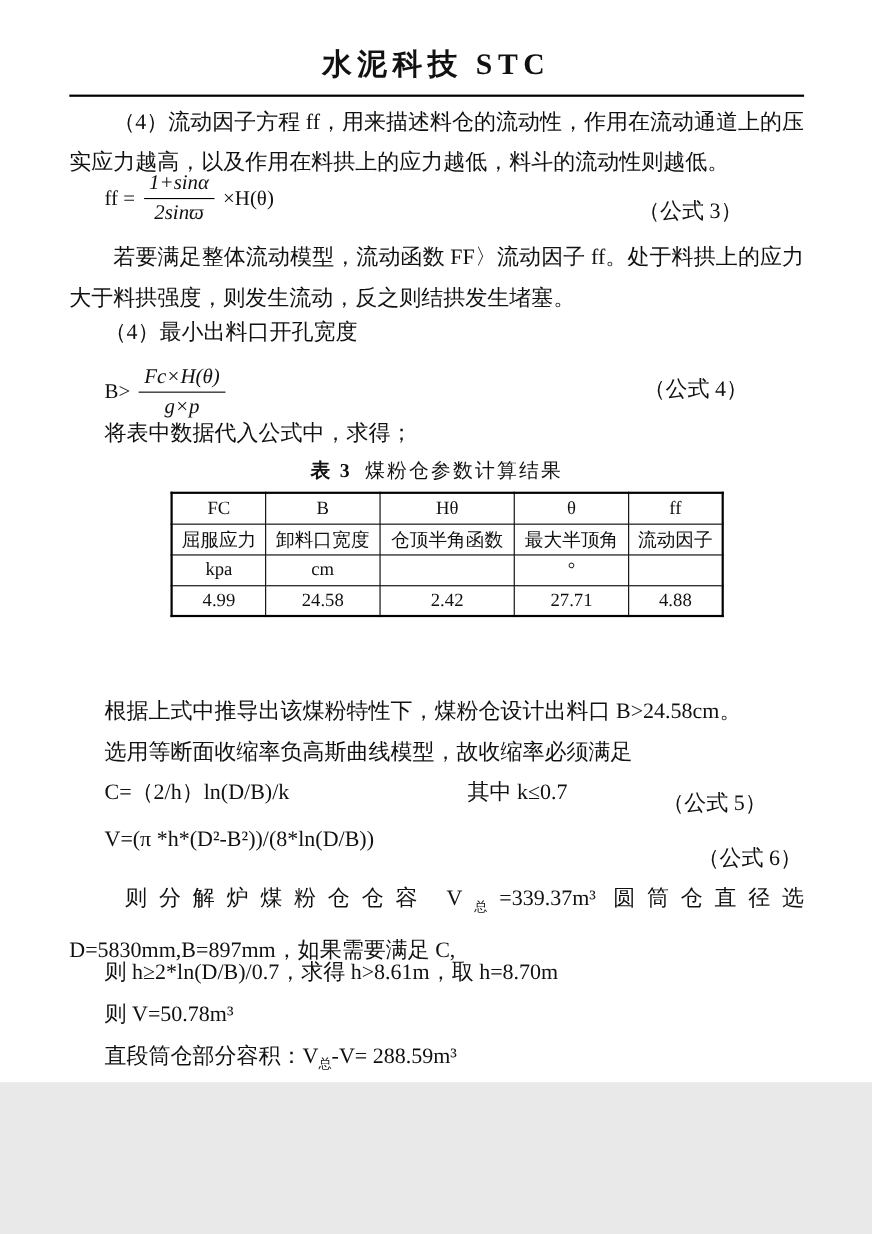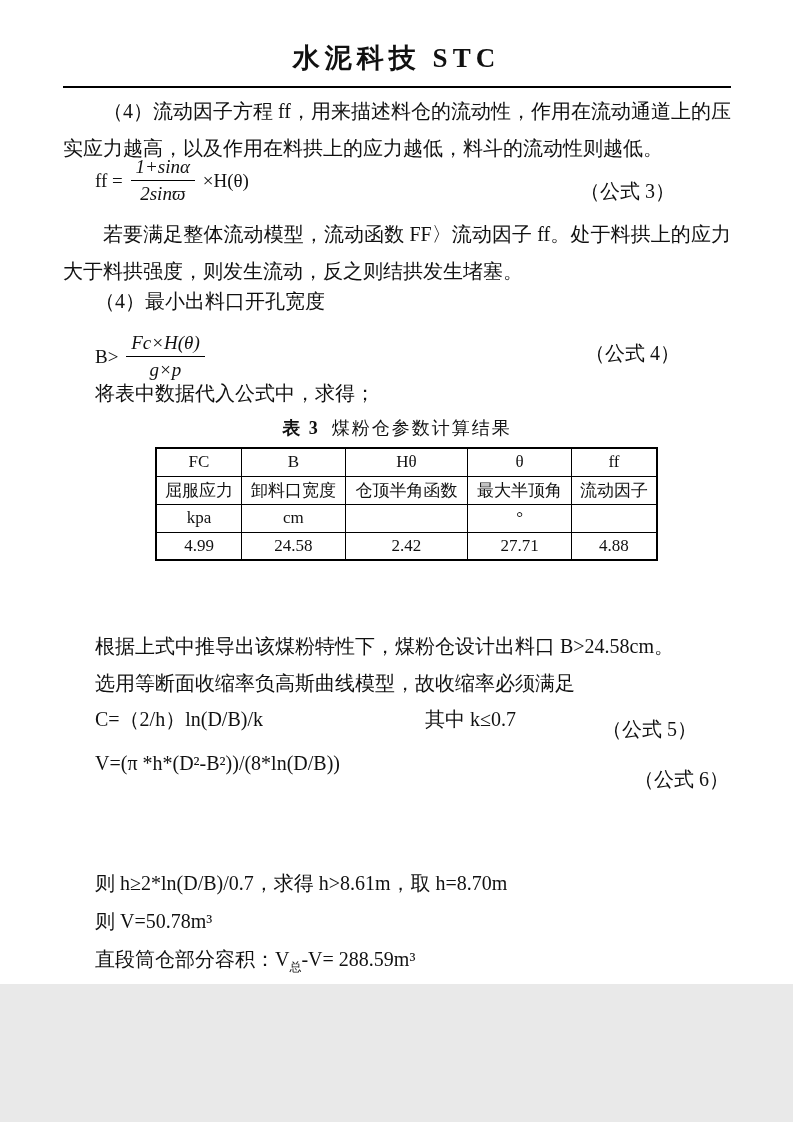--- a/index.html
+++ b/index.html
@@ -143,20 +143,23 @@
   <div class="line" style="top:633px;">根据上式中推导出该煤粉特性下，煤粉仓设计出料口 B&gt;24.58cm。</div>
   <div class="line" style="top:670px;">选用等断面收缩率负高斯曲线模型，故收缩率必须满足</div>
 
   <div class="line" style="top:706px;">C=（2/h）ln(D/B)/k</div>
   <div class="line" style="top:706px; left:425px;">其中 k≤0.7</div>
   <div class="formula-label" style="top:716px; left:602px;">（公式 5）</div>
 
   <div class="line" style="top:752px;">V=(π *h*(D²-B²))/(8*ln(D/B))</div>
   <div class="formula-label" style="top:766px; left:602px;margin-left:32px;">（公式 6）</div>
 
+  <div class="para" style="top:797px; line-height:40px;">
+    <span style="display:inline-block; width:2em;"></span><span>则分解炉煤粉仓仓容 V</span><sub class="small-sub">总</sub><span>=339.37m³ 圆筒仓直径选 D=5830mm,B=897mm，如果需要满足 C,</span>
+  </div>
 
   <div class="line" style="top:870px;">则 h≥2*ln(D/B)/0.7，求得 h&gt;8.61m，取 h=8.70m</div>
   <div class="line" style="top:908px;">则 V=50.78m³</div>
 
   <div class="line" style="top:946px;">
     <span>直段筒仓部分容积：V</span><sub class="small-sub">总</sub><span>-V= 288.59m³</span>
   </div>
 
 
   <div class="footer-rule"></div>

